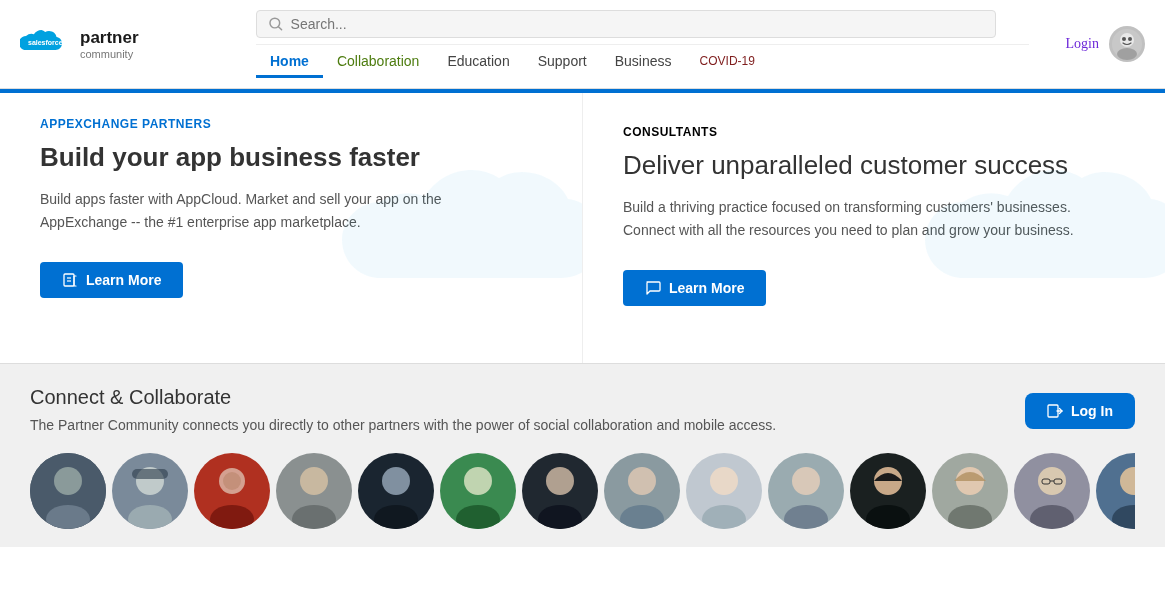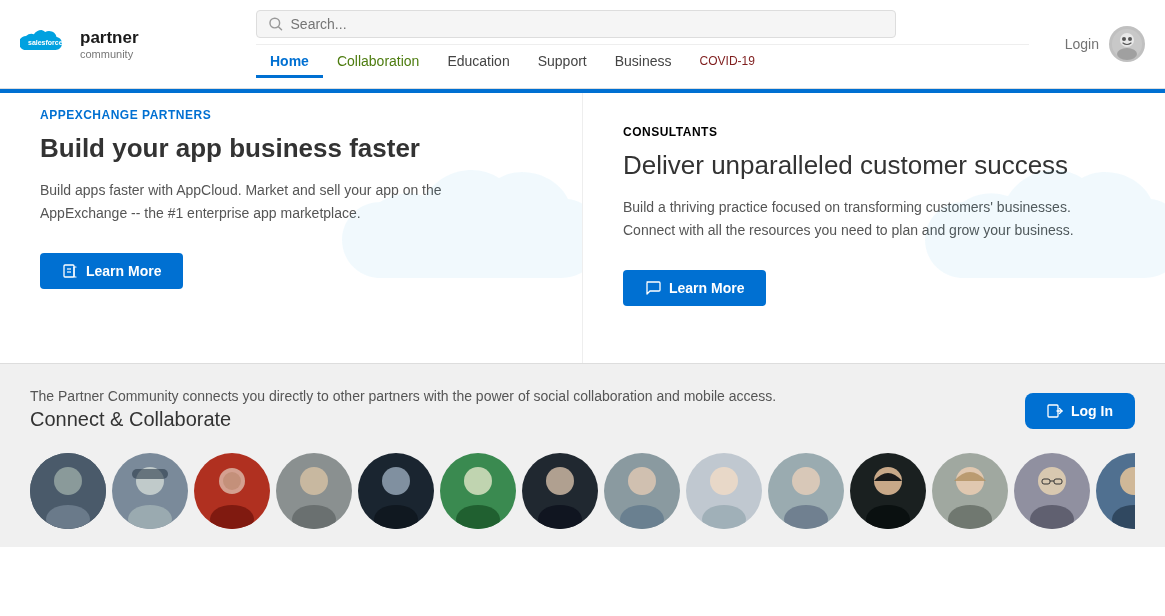--- a/index.html
+++ b/index.html
@@ -18,60 +18,60 @@
     </svg>
     <div>
       <div style="font-size:17px; font-weight:600; color:#1a1a1a;">partner</div>
       <div style="font-size:11px; color:#777;">community</div>
     </div>
   </div>
 
   <div style="flex:1; display:flex; flex-direction:column; gap:2px;">
 
     <div style="display:flex; justify-content:flex-start; padding-bottom:4px;">
-      <div style="display:flex; align-items:center; background:#f5f5f5; border:1px solid #ddd; border-radius:4px; padding:5px 12px; gap:8px; width:640px;">
+      <div style="display:flex; align-items:center; background:#f5f5f5; border:1px solid #ddd; border-radius:4px; padding:5px 12px; gap:8px; width:740px;">
         <svg width="14" height="14" viewBox="0 0 14 14" fill="none" xmlns="http://www.w3.org/2000/svg">
           <circle cx="6" cy="6" r="5" stroke="#999" stroke-width="1.5"></circle>
           <line x1="10" y1="10" x2="13" y2="13" stroke="#999" stroke-width="1.5" stroke-linecap="round"></line>
         </svg>
         <input type="text" style="border: none; background: transparent; font-size: 14px; color: rgb(170, 170, 170); outline: none; width: 100%;" placeholder="Search...">
       </div>
     </div>
 
     <div style="display:flex; align-items:center; gap:0; border-top:1px solid #eee; padding-top:2px;">
       <div style="padding:6px 14px; font-size:14px; color:#0070d2; font-weight:600; border-bottom:3px solid #0070d2; cursor:pointer;">Home</div>
       <div style="padding:6px 14px; font-size:14px; color:#4d7c0f; border-bottom:3px solid transparent; cursor:pointer;">Collaboration</div>
       <div style="padding:6px 14px; font-size:14px; color:#444; border-bottom:3px solid transparent; cursor:pointer;text-align:right;">Education</div>
       <div style="padding:6px 14px; font-size:14px; color:#444; border-bottom:3px solid transparent; cursor:pointer;">Support</div>
       <div style="padding:6px 14px; font-size:14px; color:#444; border-bottom:3px solid transparent; cursor:pointer;">Business</div>
       <div style="padding:6px 14px; font-size:12px; color:#7f1d1d; border-bottom:3px solid transparent; cursor:pointer;">COVID-19</div>
     </div>
   </div>
 
   <div style="display:flex; align-items:center; gap:10px; min-width:100px; justify-content:flex-end;">
-    <span style="font-size:14px; color:#737373; cursor:pointer;">Login</span>
+    <span style="font-size:14px; color:#6d28d9; cursor:pointer;font-family:Liberation Serif, serif;">Login</span>
     <div style="width:36px; height:36px; border-radius:50%; background:#c0c0c0; display:flex; align-items:center; justify-content:center; overflow:hidden; cursor:pointer;">
 
       <svg width="32" height="32" viewBox="0 0 32 32" xmlns="http://www.w3.org/2000/svg">
         <circle cx="16" cy="16" r="15" fill="#c8c8c8"></circle>
         <circle cx="16" cy="12" r="7" fill="#e8e8e8"></circle>
         <ellipse cx="16" cy="26" rx="10" ry="6" fill="#a0a0a0"></ellipse>
         <circle cx="13" cy="11" r="2" fill="#555"></circle>
         <circle cx="19" cy="11" r="2" fill="#555"></circle>
         <path d="M12 15 Q16 18 20 15" stroke="#555" stroke-width="1.2" fill="none" stroke-linecap="round"></path>
       </svg>
     </div>
   </div>
 </div>
 
 <div style="height:4px; background:#0070d2; width:100%;"></div>
 
 <div style="display:flex; background:#fff; min-height:270px; position:relative;">
 
-  <div style="flex:1; padding:15px 40px 40px 40px; position:relative; overflow:hidden; border-right:1px solid #eee;">
+  <div style="flex:1; padding:24px 40px 40px 40px; position:relative; overflow:hidden; border-right:1px solid #eee;">
     
     <div style="position:absolute; right:-60px; bottom:-40px; opacity:0.05; pointer-events:none;">
       <svg width="300" height="260" viewBox="0 0 300 260" xmlns="http://www.w3.org/2000/svg">
         <path d="M130 30c-20 0-37 10-47 26A52 52 0 0 0 38 62C17 62 0 79 0 100s17 38 38 38h182c22 0 40-18 40-40 0-20-15-37-34-39C221 47 204 32 180 32c-9 0-16 2-23 6A52 52 0 0 0 130 30z" fill="#00A1E0"></path>
       </svg>
     </div>
 
     <div style="font-size:12px; font-weight:700; color:#0070d2; letter-spacing:0.5px; text-transform:uppercase; margin-bottom:10px;">APPEXCHANGE PARTNERS</div>
     <div style="font-size:26px; font-weight:700; color:#333; margin-bottom:14px; line-height:1.25;">Build your app business faster</div>
     <div style="font-size:14px; color:#555; line-height:1.65; margin-bottom:28px; max-width:480px;">Build apps faster with AppCloud. Market and sell your app on the AppExchange -- the #1 enterprise app marketplace.</div>
@@ -104,22 +104,22 @@
         <path d="M2 2h12a1 1 0 0 1 1 1v7a1 1 0 0 1-1 1H5l-3 3V3a1 1 0 0 1 1-1z" stroke="white" stroke-width="1.3" fill="none" stroke-linejoin="round"></path>
       </svg>
       <span>Learn More</span>
     </button>
   </div>
 </div>
 
 <div style="background:#f0f0f0; padding:22px 30px 18px 30px; border-top:1px solid #ddd;">
   <div style="display:flex; align-items:center; justify-content:space-between; margin-bottom:16px;">
     <div style="flex:1;">
+      <div style="font-size:20px; font-weight:300; color:#333; margin-bottom:6px;">Connect &amp; Collaborate</div>
       <div style="font-size:14px; color:#555; line-height:1.55; max-width:840px;">The Partner Community connects you directly to other partners with the power of social collaboration and mobile access.</div>
-      <div style="font-size:20px; font-weight:300; color:#333; margin-bottom:6px;">Connect &amp; Collaborate</div>
     </div>
     <button style="display:inline-flex; align-items:center; gap:8px; background:#0070d2; color:#fff; border:none; border-radius:8px; padding:10px 22px; font-size:14px; font-weight:600; cursor:pointer; white-space:nowrap; margin-left:24px; flex-shrink:0;">
       <svg width="16" height="16" viewBox="0 0 16 16" fill="none" xmlns="http://www.w3.org/2000/svg">
         <rect x="1" y="2" width="10" height="12" rx="1" stroke="white" stroke-width="1.3" fill="none"></rect>
         <line x1="10" y1="8" x2="15" y2="8" stroke="white" stroke-width="1.3" stroke-linecap="round"></line>
         <polyline points="12.5,5.5 15,8 12.5,10.5" stroke="white" stroke-width="1.3" fill="none" stroke-linejoin="round" stroke-linecap="round"></polyline>
       </svg>
       <span>Log In</span>
     </button>
   </div>

